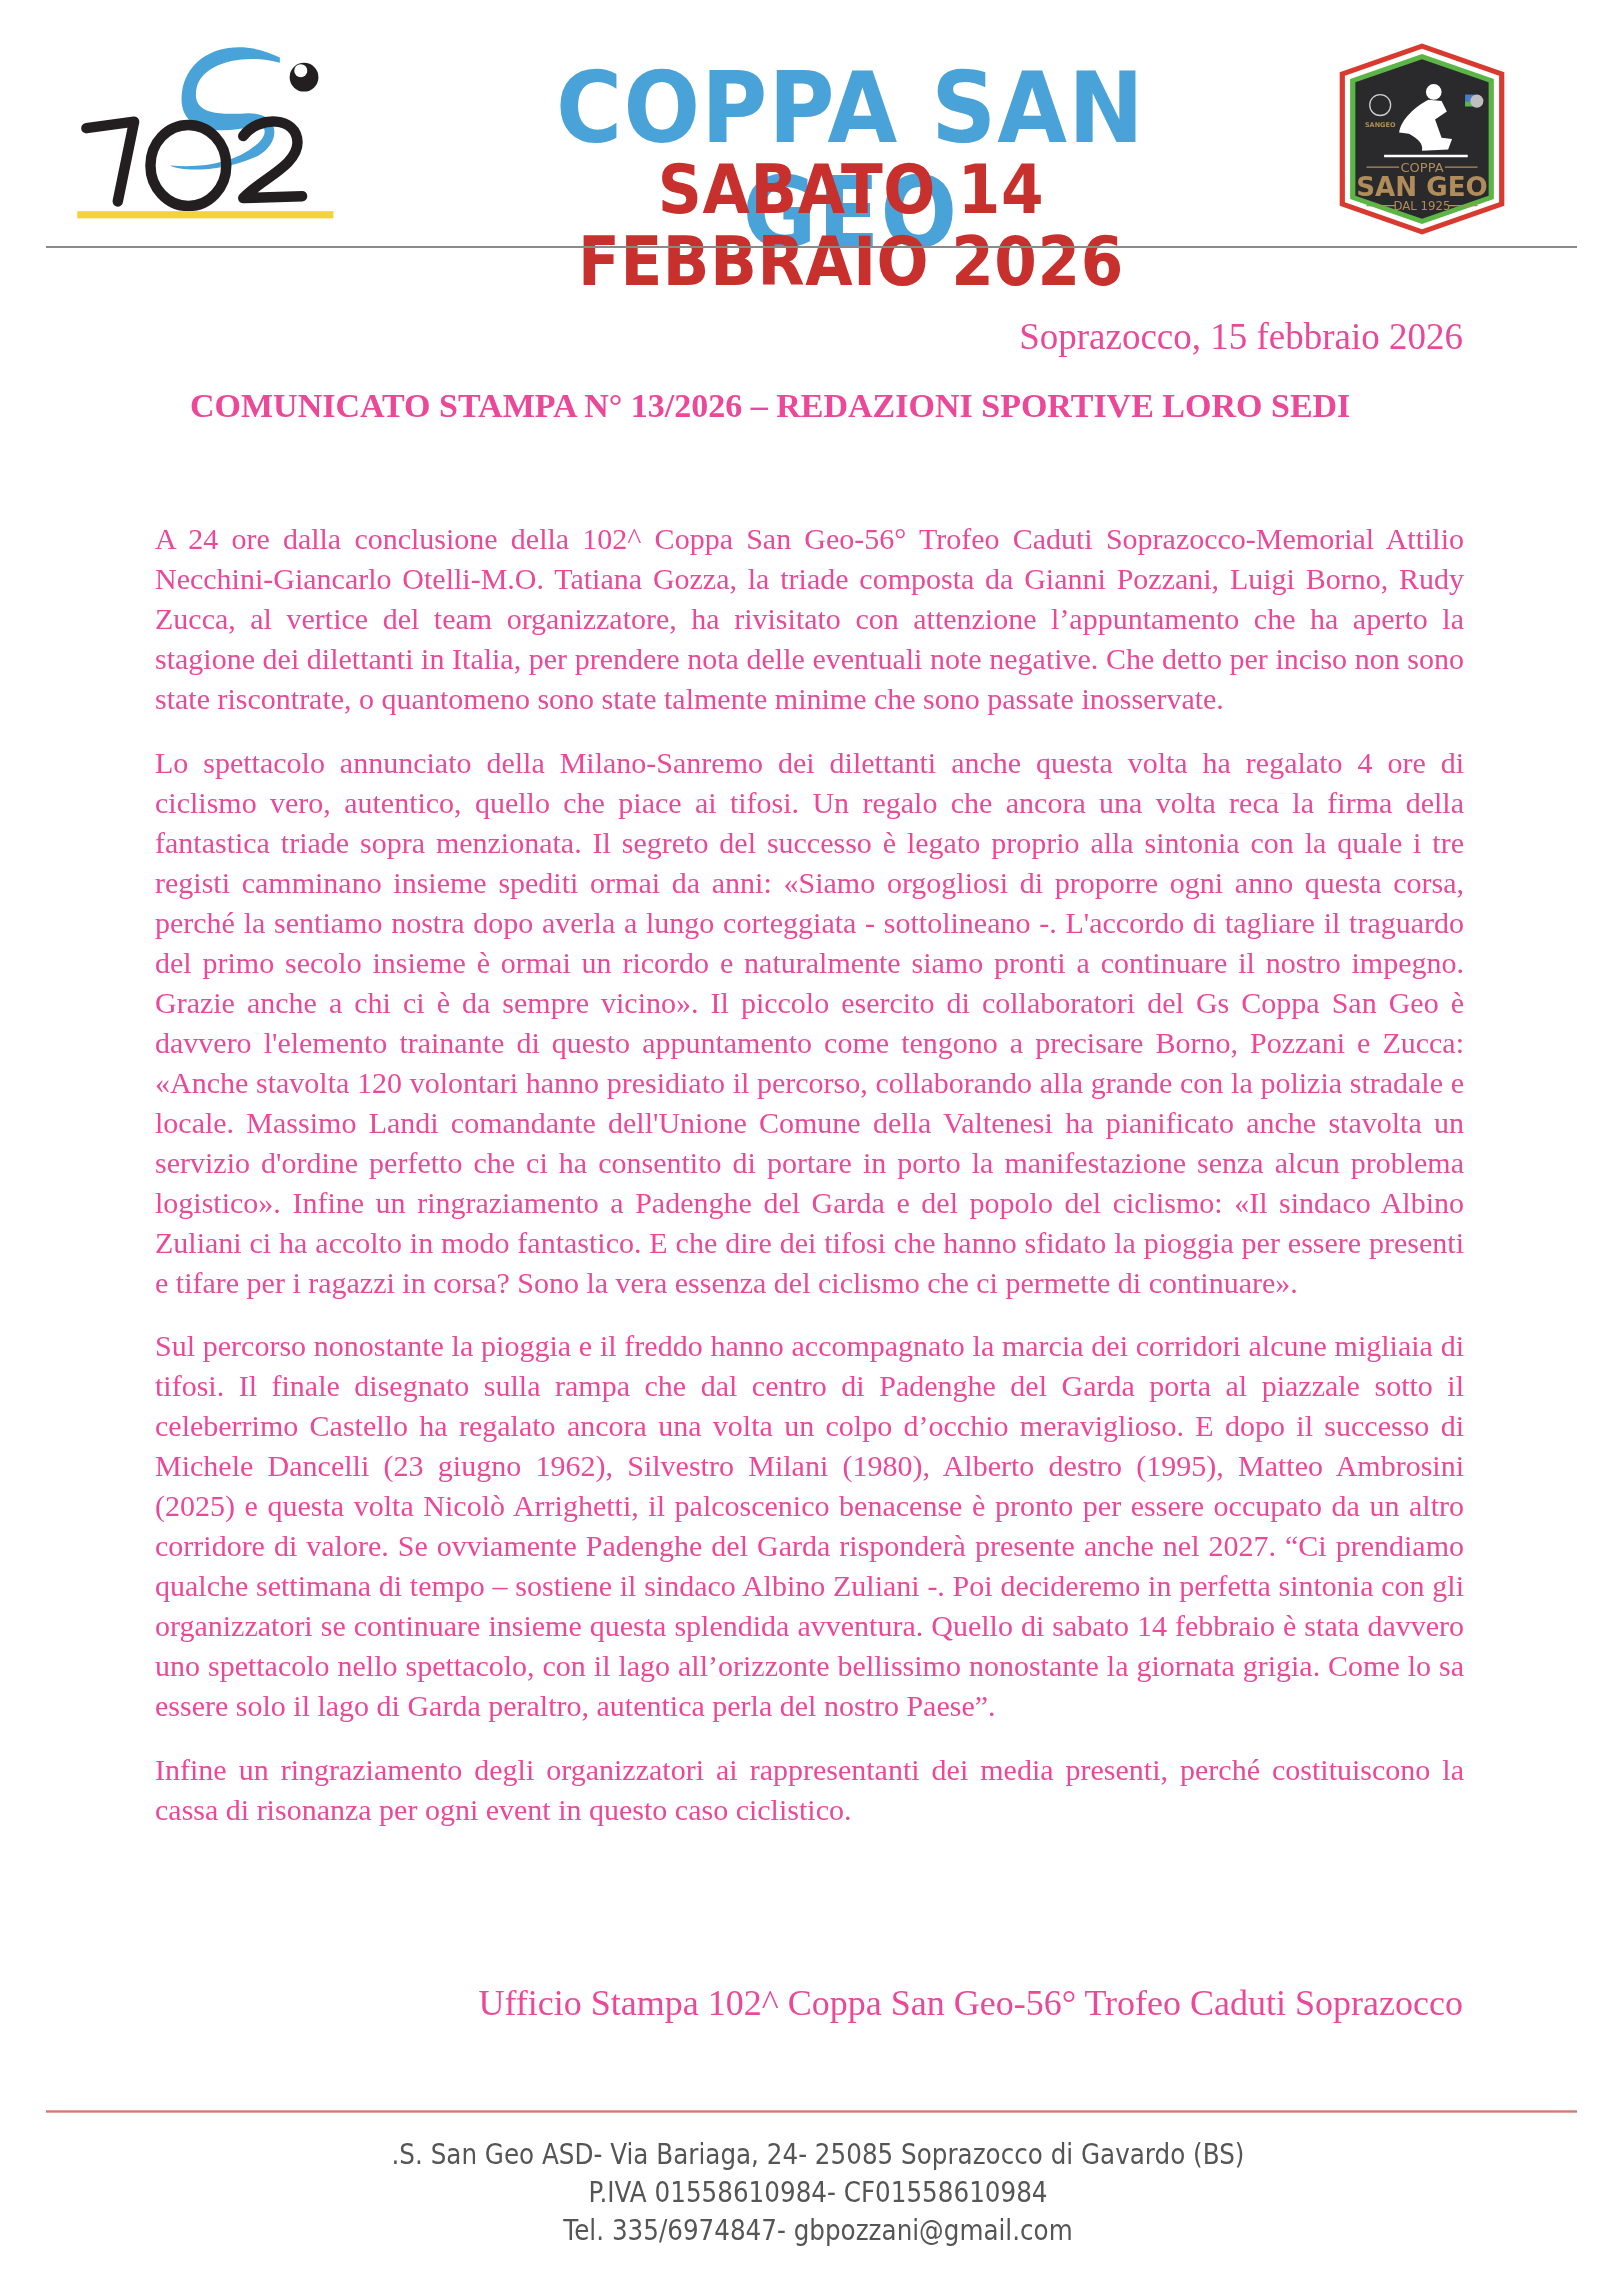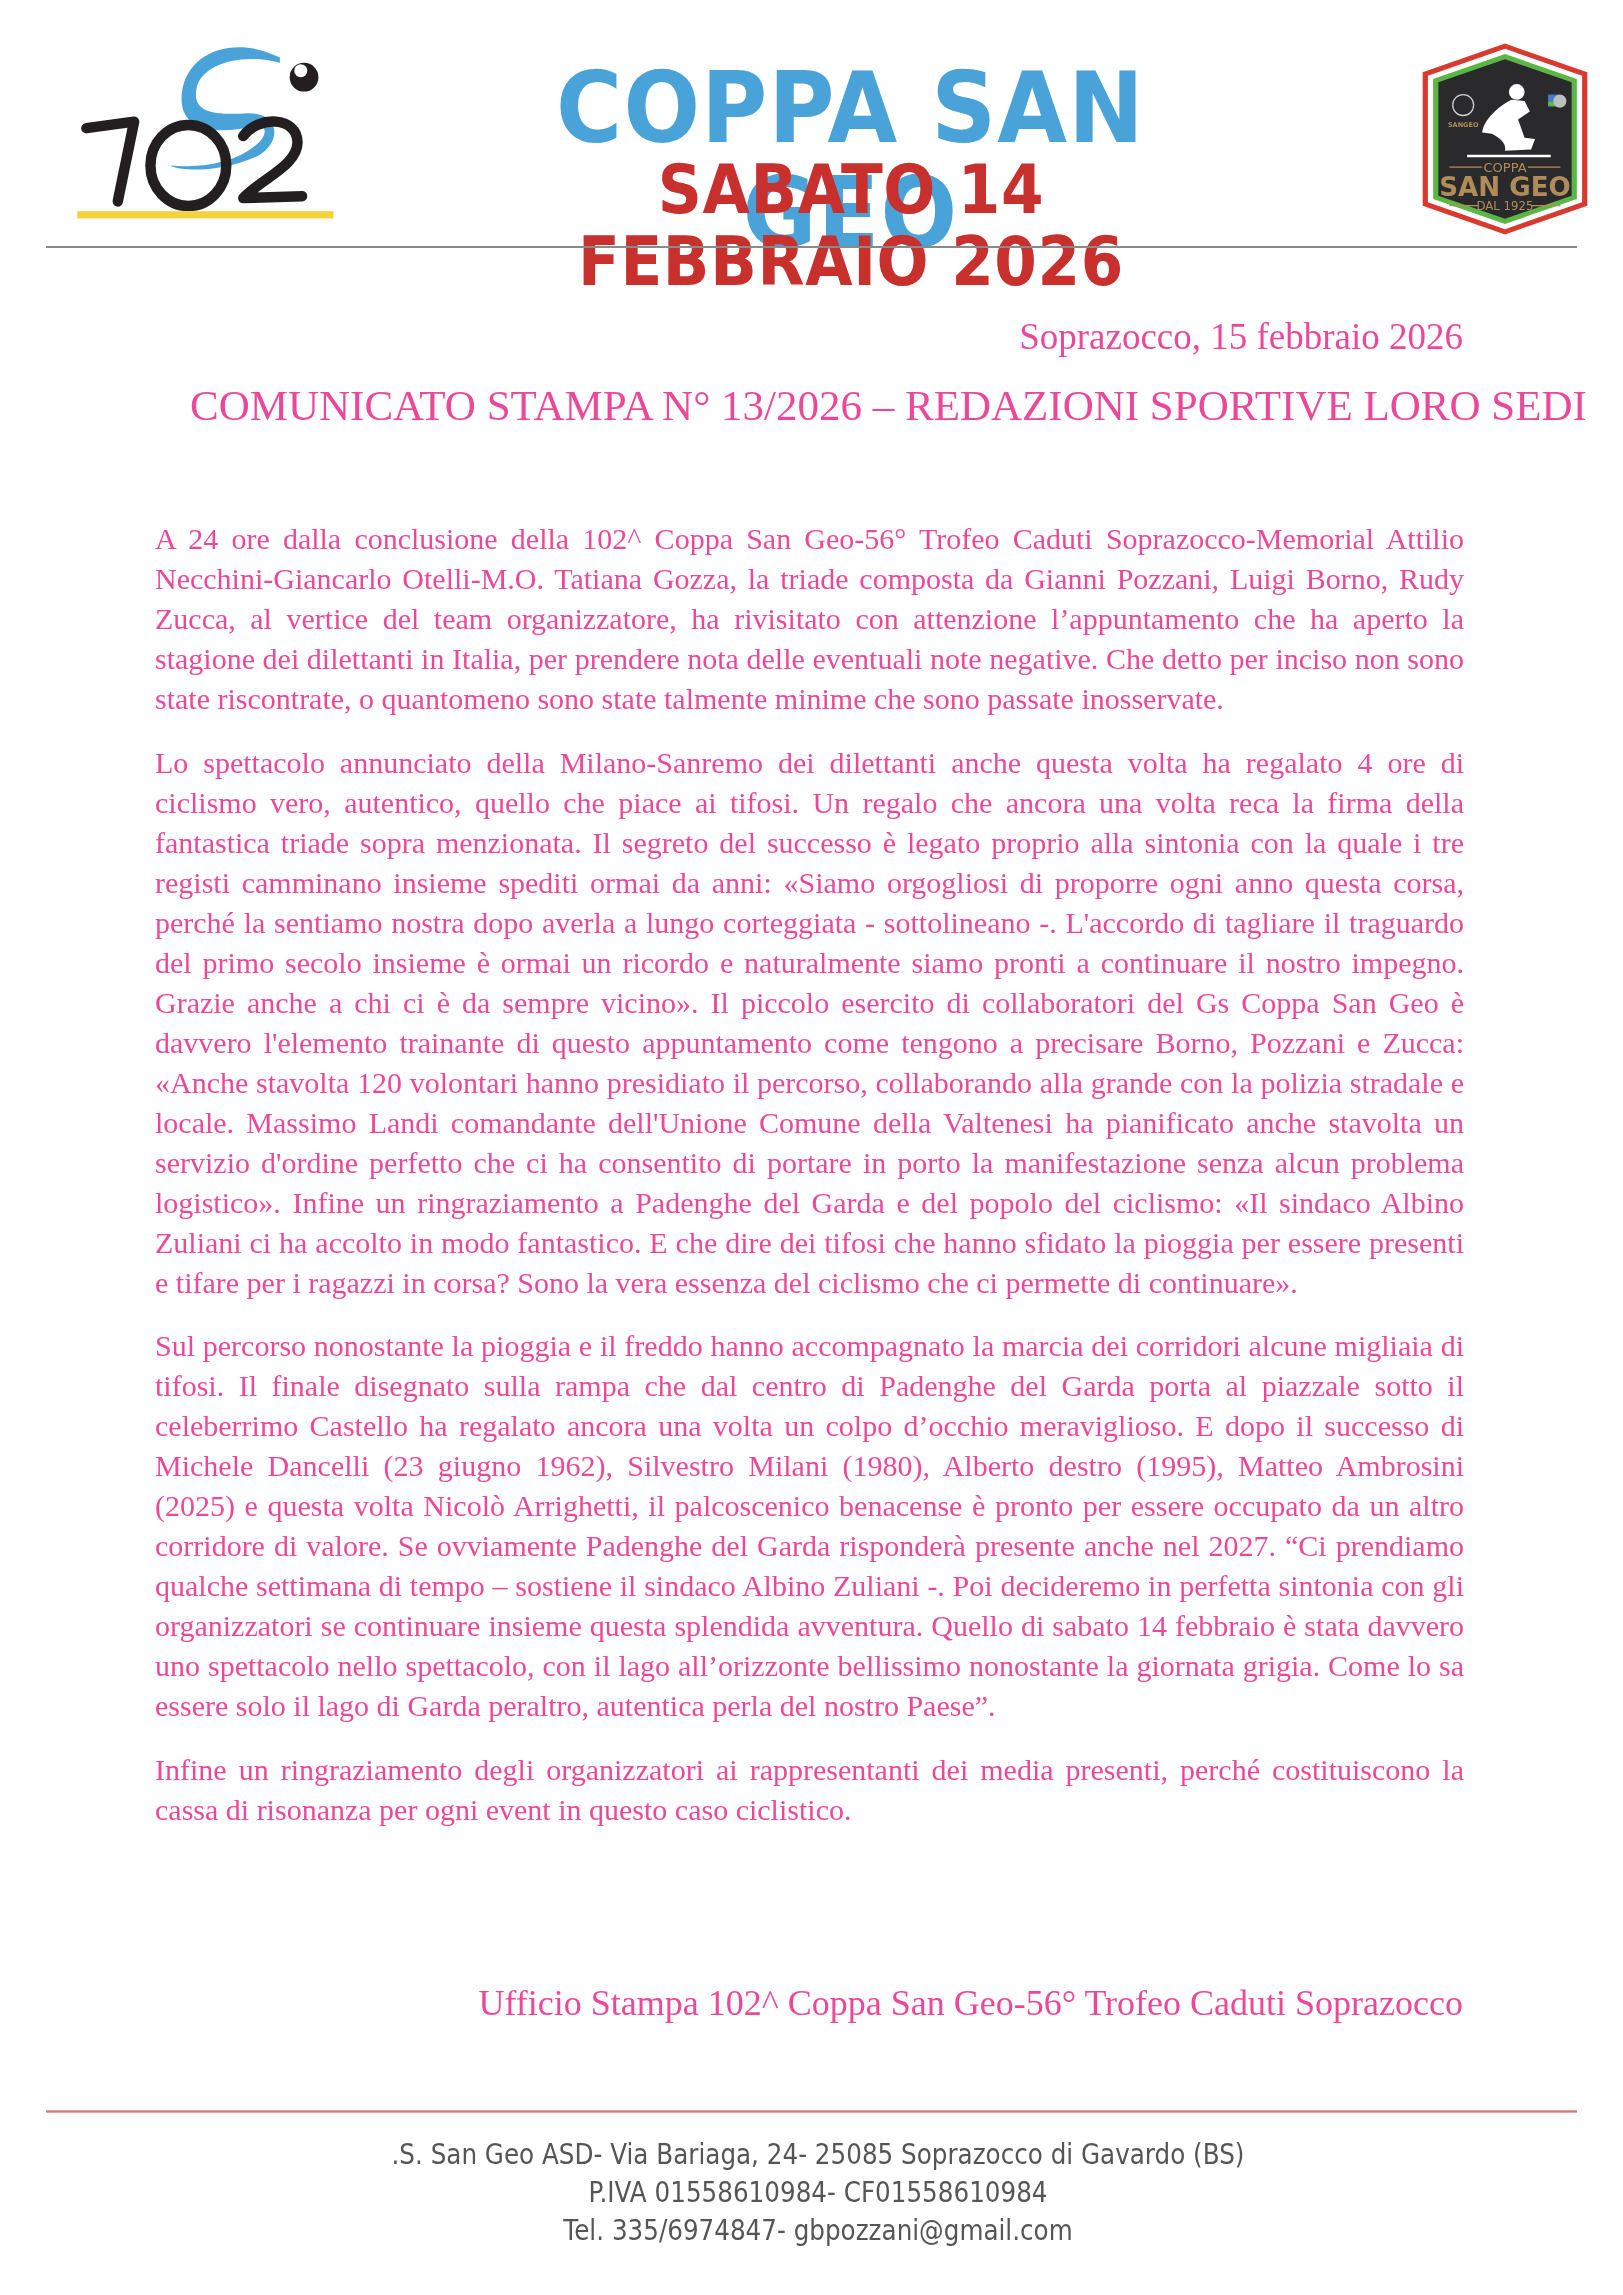--- a/index.html
+++ b/index.html
@@ -7,27 +7,27 @@
   .abs { position:absolute; }
 
   
   #logo-102 { left:72px; top:38px; width:268px; height:183px; }
   #banner-title { left:458px; top:56px; width:785px; text-align:center;
     font-family:"DejaVu Sans", sans-serif; font-weight:bold; font-size:98px; line-height:105px;
     color:#4aa3d8; letter-spacing:1.3px; transform:scaleX(0.92); transform-origin:center; }
   #banner-date { left:432px; top:154px; width:838px; text-align:center;
     font-family:"DejaVu Sans", sans-serif; font-weight:bold; font-size:68px; line-height:72px;
     color:#c8302d; letter-spacing:0.7px; transform:scaleX(0.9); transform-origin:center; }
-  #badge { left:1420px; top:41px; width:170px; height:196px; }
+  #badge { left:1337px; top:41px; width:170px; height:196px; }
   #header-rule { left:46px; top:246px; width:1531px; height:2px; background:#8a8a8a; }
 
   
   .serif { font-family:"Liberation Serif", "DejaVu Serif", serif; color:#ec4899; }
   #place-date { right:160px; top:316px; font-size:37px; line-height:42px; }
-  #press-title { left:190px; top:385px; font-size:43px; line-height:42px; white-space:nowrap; }
+  #press-title { left:190px; top:385px; font-size:34px; line-height:42px; white-space:nowrap;font-weight:bold; }
 
   #body { left:155px; top:519px; width:1309px; font-size:30px; line-height:40px; text-align:justify; }
   #body p { margin:0 0 23.6px 0; }
   #signature { right:160px; top:1983px; text-align:right; font-size:36px; line-height:41px; }
   #signature div { margin-bottom:19.6px; }
 
   
   #footer-rule { left:46px; top:2110px; width:1531px; height:2.6px;
     background:linear-gradient(#e9b8b5, #c97773 45%, #e9b8b5); }
   #footer { left:262px; top:2136px; width:1112px; text-align:center;

